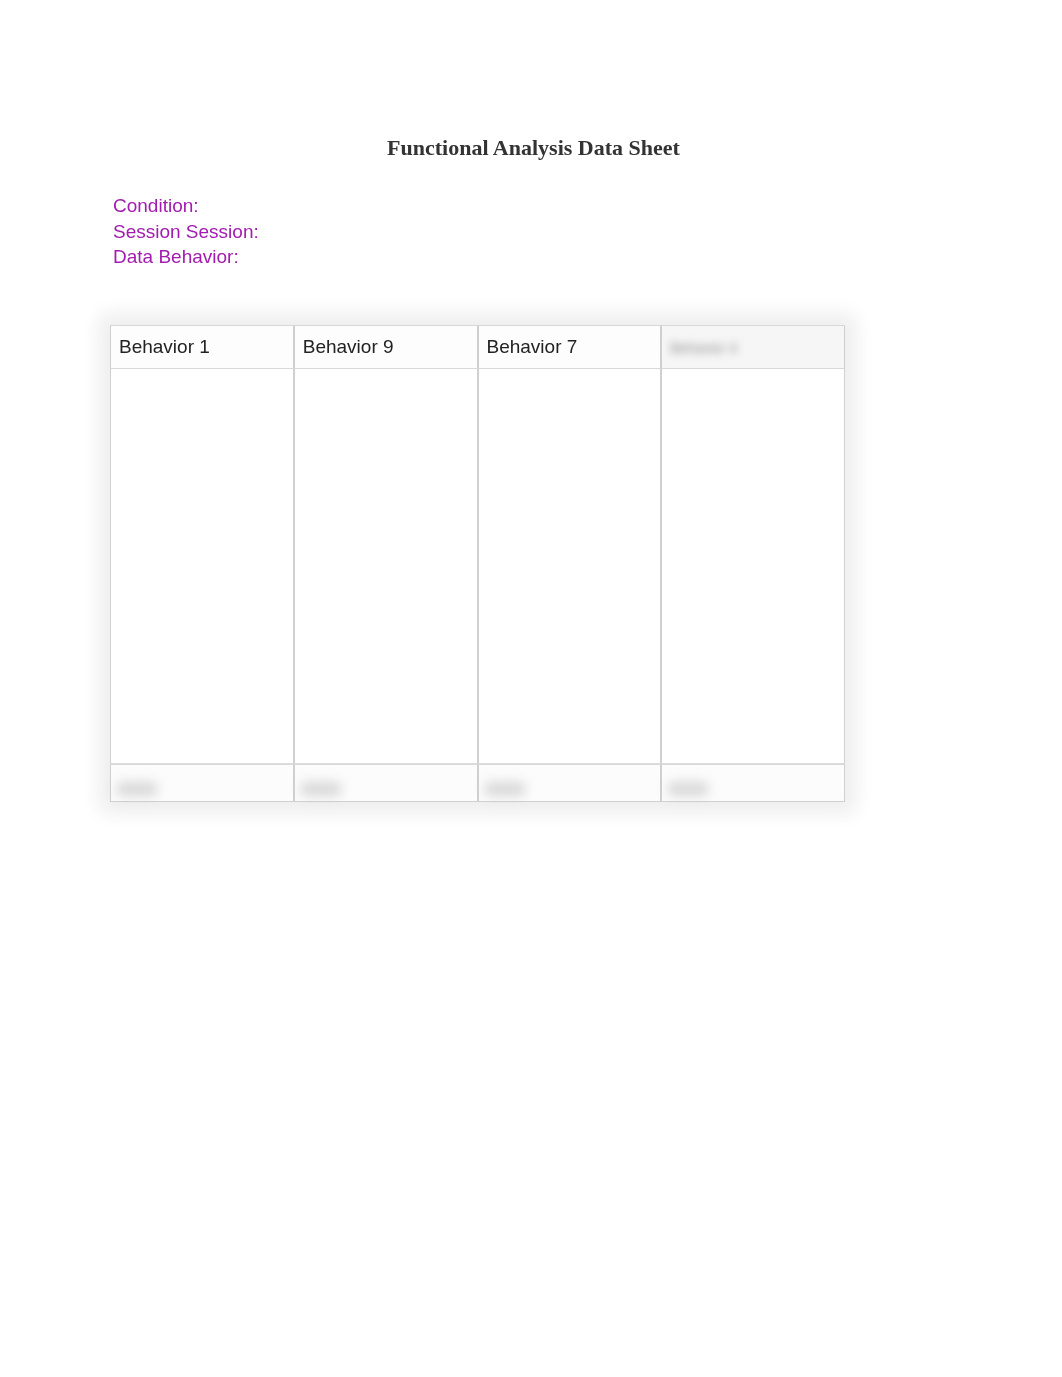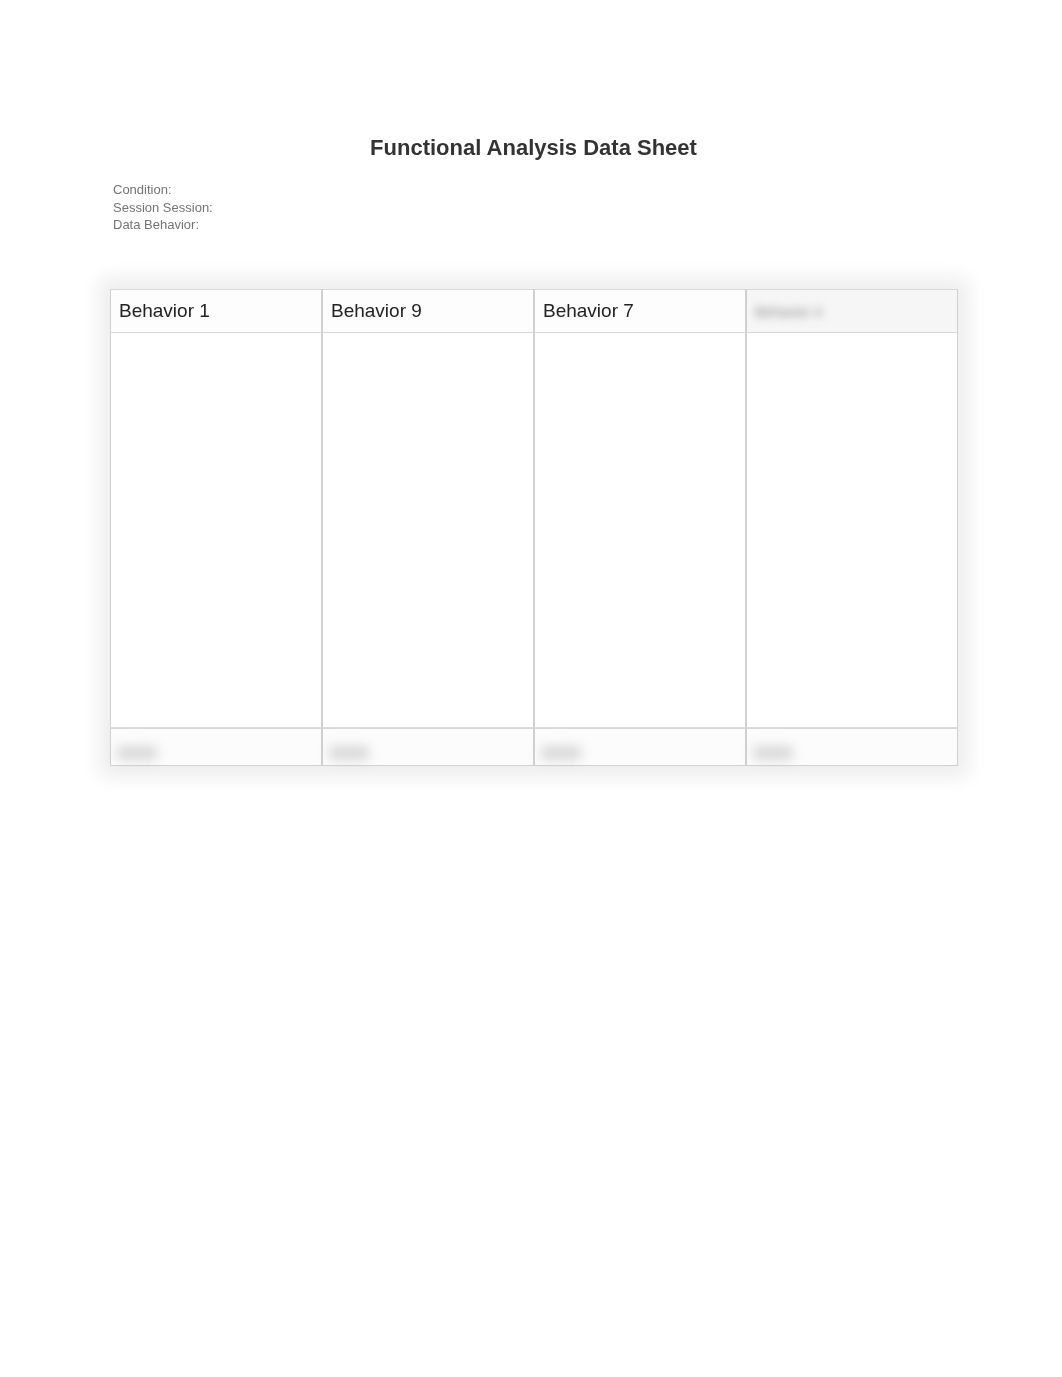--- a/index.html
+++ b/index.html
@@ -15,31 +15,32 @@
       position: relative;
     }
     .page-container {
       padding: 135px 108px 0 113px;
     }
     .title {
       text-align: center;
       font-size: 22px;
       font-weight: bold;
       color: #333;
-      margin-bottom: 20px;
+      margin-bottom: 32px;
+      font-family: Liberation Serif, serif;
     }
     .meta-fields {
-      font-size: 13px;
-      color: #737373;
+      font-size: 19px;
+      color: #a21caf;
       line-height: 1.35;
       margin-bottom: 55px;
     }
     .table-wrap {
       position: relative;
-      width: 848px;
+      width: 735px;
       margin-left: -3px;
     }
     .data-table {
       border-collapse: separate;
       border-spacing: 0;
       width: 100%;
       table-layout: fixed;
       box-shadow: 0 0 20px 14px rgba(0,0,0,0.04);
       border-radius: 3px;
     }

